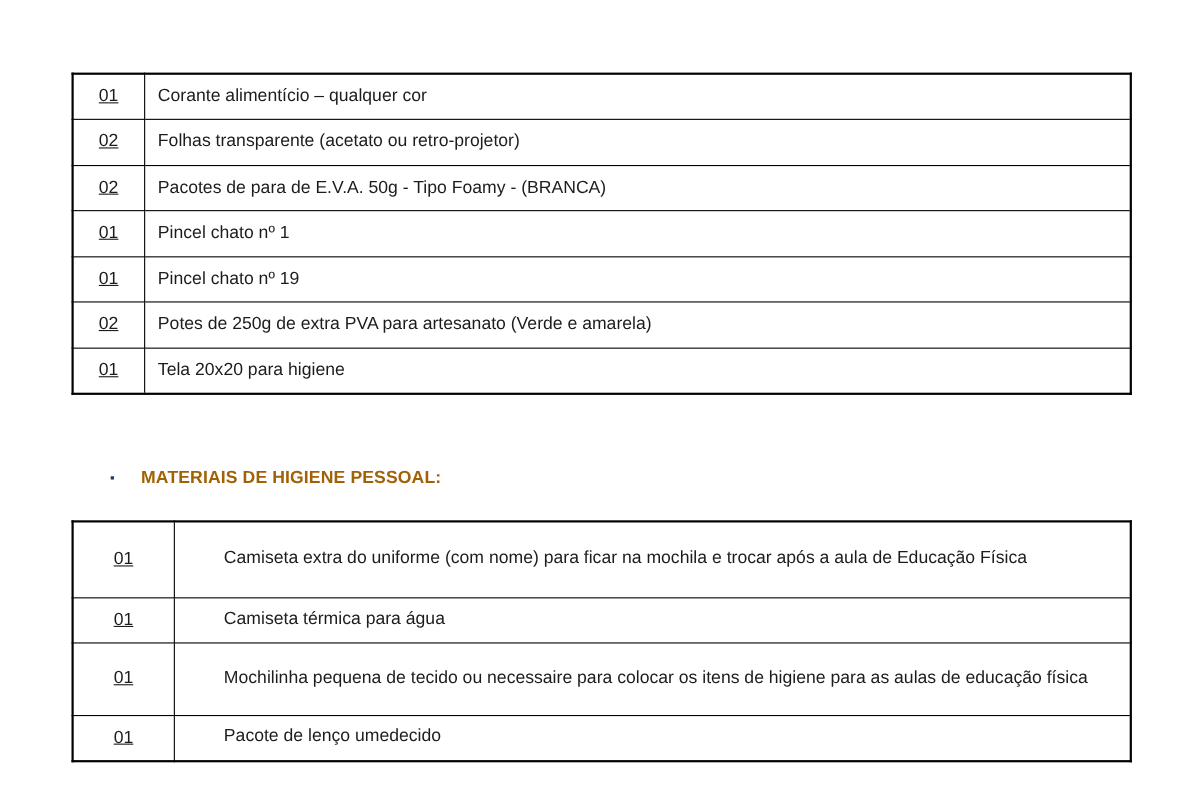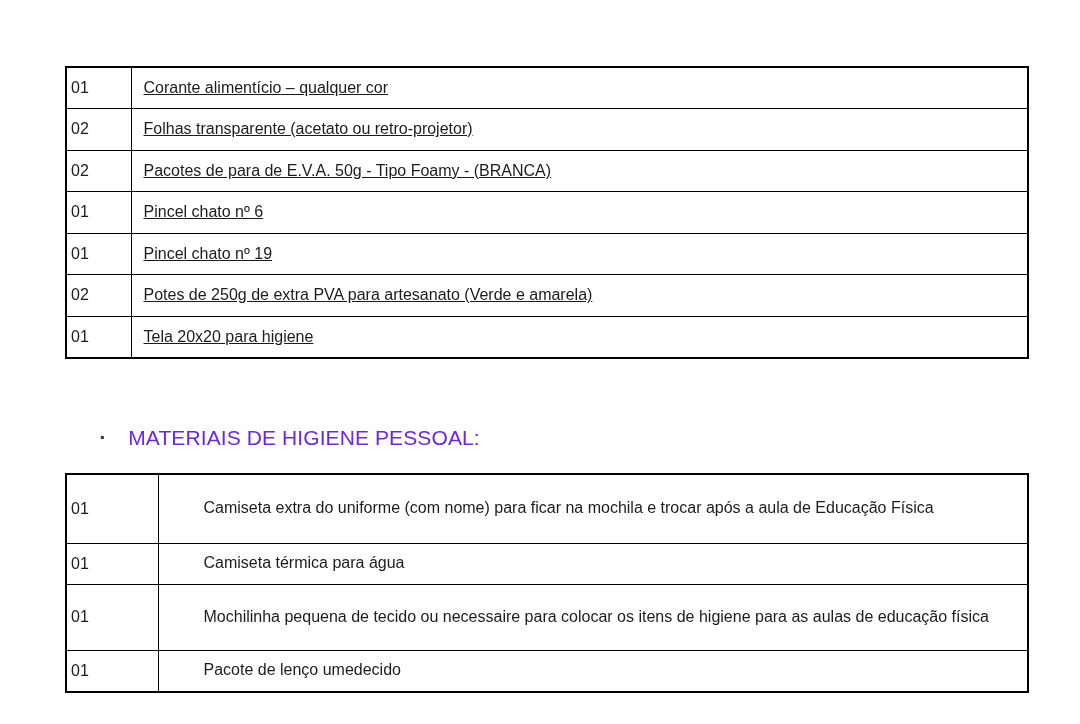--- a/index.html
+++ b/index.html
@@ -31,29 +31,29 @@
     border: 1.5px solid #000000;
     vertical-align: middle;
     overflow: hidden;
   }
   #table-1 tr { height: 41.5px; }
   #table-2 tr.h-tall  { height: 69px; }
   #table-2 tr.h-short { height: 41px; }
   #table-2 tr.h-tall2 { height: 66px; }
   #table-2 tr.h-last  { height: 42px; }
   .qty-cell {
-    text-align: left;
+    text-align: center;
     padding: 0 4px;
+    text-decoration: underline;
   }
   #table-1 .qty-col { width: 65px; }
   #table-2 .qty-col { width: 92px; }
   #table-1 .desc-cell {
     padding: 2px 12px 2px 12px;
     text-align: left;
-    text-decoration: underline;
   }
   #table-2 .desc-cell {
     padding: 4px 14px 4px 45px;
     text-align: justify;
     line-height: 1.55;
     margin-left: 26px;
   }
   .section-heading {
     position: absolute;
     left: 100px;
@@ -62,23 +62,23 @@
     align-items: center;
   }
   .section-heading .bullet {
     color: #1f3864;
     font-size: 12px;
     line-height: 1;
     margin-right: 24px;
     transform: translateY(-1px);
   }
   .section-heading .title {
-    color: #6d28d9;
-    font-weight: normal;
-    font-size: 21px;
+    color: #a16207;
+    font-weight: bold;
+    font-size: 16px;
     letter-spacing: 0.1px;
   }
 </style>
 </head>
 <body>
 
 <div class="page">
 
   <table id="table-1" class="supply-table">
     <colgroup>
@@ -93,21 +93,21 @@
       <tr>
         <td class="qty-cell">02</td>
         <td class="desc-cell">Folhas transparente (acetato ou retro-projetor)</td>
       </tr>
       <tr>
         <td class="qty-cell">02</td>
         <td class="desc-cell">Pacotes de para de E.V.A. 50g - Tipo Foamy - (BRANCA)</td>
       </tr>
       <tr>
         <td class="qty-cell">01</td>
-        <td class="desc-cell">Pincel chato nº 6</td>
+        <td class="desc-cell">Pincel chato nº 1</td>
       </tr>
       <tr>
         <td class="qty-cell">01</td>
         <td class="desc-cell">Pincel chato nº 19</td>
       </tr>
       <tr>
         <td class="qty-cell">02</td>
         <td class="desc-cell">Potes de 250g de extra PVA para artesanato (Verde e amarela)</td>
       </tr>
       <tr>

